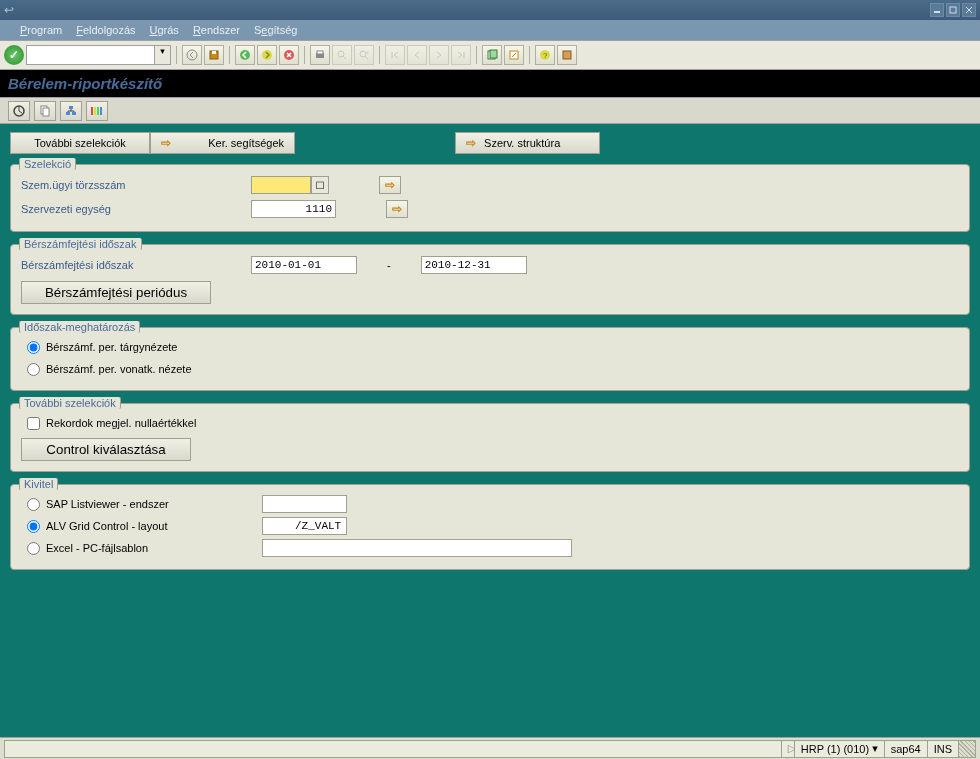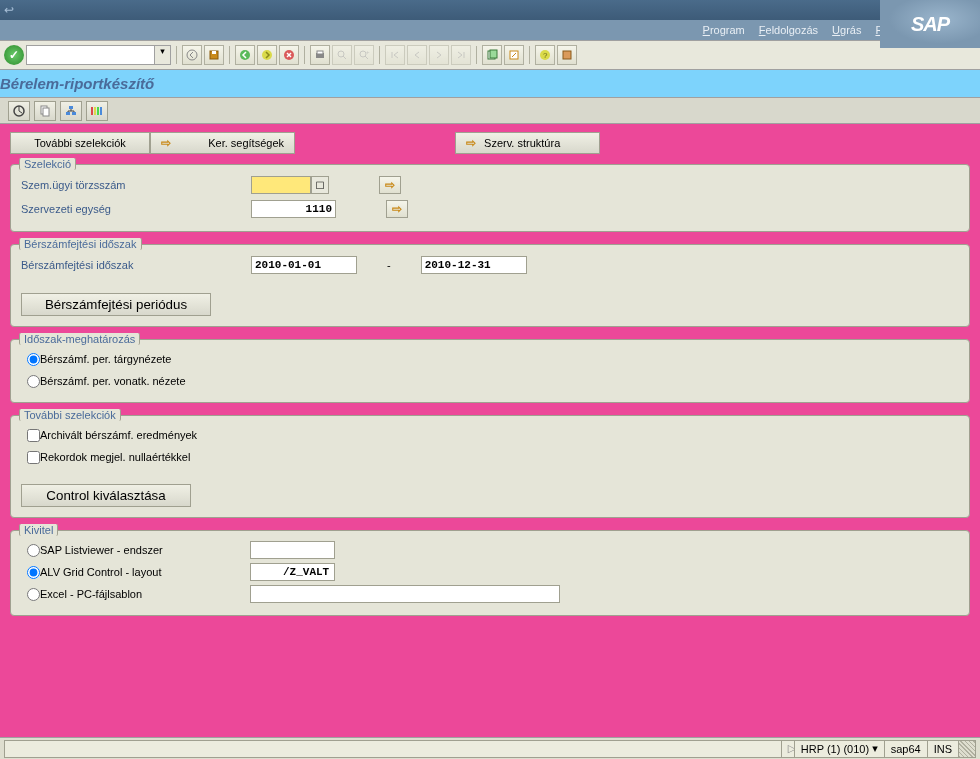--- a/index.html
+++ b/index.html
@@ -8,64 +8,64 @@
 .window { width: 980px; height: 759px; background: #b7c8d7; display: flex; flex-direction: column; }
 
 .titlebar { height: 20px; background: linear-gradient(to bottom, #4a6b8a, #3d5b78); display: flex; align-items: center; justify-content: space-between; padding: 0 4px; }
 .titlebar-left { display: flex; align-items: center; gap: 4px; }
 .titlebar-icon { width: 14px; height: 14px; color: #a8c0d8; font-size: 12px; }
 .titlebar-right { display: flex; gap: 2px; }
 .titlebar-btn { width: 14px; height: 14px; border: 1px solid #6a8aa8; background: #5a7a98; display: flex; align-items: center; justify-content: center; }
 .sap-logo { position: absolute; top: 0; right: 0; width: 100px; height: 48px; background: radial-gradient(ellipse at 60% 40%, #9ab5cc 0%, #7b97b0 60%); z-index: 10; display: flex; align-items: center; justify-content: center; }
 .sap-logo-text { font-size: 20px; font-weight: bold; color: #fff; font-style: italic; letter-spacing: -1px; }
 
-.menubar { height: 20px; background: #7b97b0; display: flex; align-items: center; padding-left: 20px; gap: 14px; color: #e8eef4; justify-content: flex-end; }
+.menubar { height: 20px; background: #7b97b0; display: flex; align-items: center; padding-left: 20px; gap: 14px; color: #e8eef4; }
 .menubar-item { cursor: pointer; }
 .menubar-item u { text-decoration: underline; }
 
 .toolbar-outer { height: 30px; background: #e8e8dc; display: flex; align-items: center; padding: 3px 4px; gap: 2px; border-top: 1px solid #a0a0a0; border-bottom: 1px solid #a0a0a0; }
 .tb-btn { width: 20px; height: 20px; border: 1px solid #b0b0a0; background: linear-gradient(#f5f5ea, #e0e0d0); display: flex; align-items: center; justify-content: center; cursor: pointer; font-size: 12px; }
 .tb-btn.green { color: #4a8a4a; }
 .tb-btn.disabled { opacity: 0.5; }
 .tb-sep { width: 1px; height: 18px; background: #b0b0a0; margin: 0 3px; }
 .tb-combo { width: 145px; height: 20px; border: 1px solid #a0a0a0; background: #fff; display: flex; align-items: center; }
 .tb-combo-arrow { width: 16px; height: 18px; border-left: 1px solid #a0a0a0; background: #e8e8dc; text-align: center; font-size: 9px; margin-left: auto; }
 .tb-ok { width: 20px; height: 20px; border-radius: 10px; background: radial-gradient(#6aca6a, #2a8a2a); display: flex; align-items: center; justify-content: center; color: #fff; font-weight: bold; font-size: 12px; }
 
-.page-title-bar { height: 28px; background: #7dd3fc; display: flex; align-items: center; padding-left: 0; border-bottom: 1px solid #a0a0a0; }
+.page-title-bar { height: 28px; background: #000000; display: flex; align-items: center; padding-left: 8px; border-bottom: 1px solid #a0a0a0; }
 .page-title { font-size: 15px; font-weight: bold; font-style: italic; color: #4a6b9a; }
 
 .app-toolbar { height: 26px; background: #d8d8cc; display: flex; align-items: center; padding: 2px 8px; gap: 4px; border-bottom: 1px solid #a0a0a0; }
 .app-tb-btn { width: 22px; height: 20px; border: 1px solid #a0a090; background: linear-gradient(#f0f0e5, #d8d8cc); display: flex; align-items: center; justify-content: center; }
 
-.content { flex: 1; padding: 8px 10px; overflow: auto; background: #ec4899; }
+.content { flex: 1; padding: 8px 10px; overflow: auto; background: #0f766e; }
 
 .button-row { display: flex; gap: 0; margin-bottom: 10px; }
 .big-btn { border: 1px solid #a0a090; background: linear-gradient(#f0f0e5, #d8d8cc); padding: 4px 10px; display: flex; align-items: center; gap: 8px; cursor: pointer; height: 22px; }
 .big-btn-spacer { width: 160px; }
 .arrow-right { color: #c98a1a; font-size: 12px; font-weight: bold; }
 
 .fieldset { border: 1px solid #a0a090; border-radius: 4px; background: #e5e5d8; margin-bottom: 12px; padding: 8px 10px 10px 10px; position: relative; }
 .fieldset-legend { position: absolute; top: -7px; left: 8px; background: #e5e5d8; padding: 0 4px; color: #4a6b9a; font-size: 11px; border-left: 1px solid #a0a090; border-right: 1px solid #a0a090; border-radius: 2px; }
 
 .form-row { display: flex; align-items: center; height: 24px; }
 .form-label { width: 230px; color: #3a5a8a; }
-.form-input { height: 18px; border: 1px solid #a0a090; background: #fff; padding: 0 3px; font-family: 'Courier New', monospace; font-size: 11px; font-weight: bold; }
+.form-input { height: 18px; border: 1px solid #a0a090; background: #fff; padding: 0 3px; font-family: 'Courier New', monospace; font-size: 11px; }
 .form-input.yellow { background: #ffe87a; width: 60px; }
 .form-input.small { width: 85px; text-align: right; }
 .form-input.date { width: 106px; text-align: left; }
 .form-input.wide { width: 310px; }
 .form-input.med { width: 85px; }
 .f4-btn { width: 18px; height: 18px; border: 1px solid #a0a090; background: #e8e8dc; margin-left: 0; display: flex; align-items: center; justify-content: center; font-size: 10px; }
 .arrow-btn { width: 22px; height: 18px; border: 1px solid #a0a090; background: linear-gradient(#f5f5ea, #e0e0d0); margin-left: 50px; display: flex; align-items: center; justify-content: center; }
 .dash { margin: 0 30px; }
 
-.small-btn { border: 1px solid #a0a090; background: linear-gradient(#f0f0e5, #d8d8cc); padding: 3px 12px; cursor: pointer; margin-top: 16px; }
-
-.radio-row, .check-row { display: flex; align-items: center; height: 22px; padding-left: 6px; }
+.small-btn { border: 1px solid #a0a090; background: linear-gradient(#f0f0e5, #d8d8cc); padding: 3px 12px; cursor: pointer; margin-top: 4px; }
+
+.radio-row, .check-row { display: flex; align-items: center; height: 22px; gap: 6px; padding-left: 6px; }
 .radio-row input, .check-row input { margin: 0; padding-left: 32px; }
 
 .statusbar { height: 22px; background: #dedecf; border-top: 1px solid #a0a0a0; display: flex; align-items: center; justify-content: flex-end; padding: 0 4px; gap: 0; }
 .status-cell { border: 1px solid #a0a090; background: #ececde; padding: 2px 6px; height: 18px; display: flex; align-items: center; margin-left: -1px; font-size: 11px; }
 .status-tri { width: 14px; text-align: center; color: #888; }
 .status-grip { width: 18px; height: 18px; background: repeating-linear-gradient(45deg, #b0b0a0 0, #b0b0a0 1px, transparent 1px, transparent 3px); }
 .status-spacer { flex: 1; border: 1px solid #a0a090; background: #ececde; height: 18px; margin-right: -1px; }
 
 svg { display: block; }
 </style>
@@ -91,23 +91,20 @@
         </div>
       <div class="titlebar-btn">
           <svg width="8" height="8">
             <line x1="1" y1="1" x2="7" y2="7" stroke="#cde"></line>
             <line x1="7" y1="1" x2="1" y2="7" stroke="#cde"></line>
           </svg>
         </div>
     </div>
   </div>
 
-  <div class="sap-logo">
-      <span class="sap-logo-text">SAP</span>
-    </div>
 
   <div class="menubar">
     <span class="menubar-item"><u>P</u>rogram</span>
     <span class="menubar-item"><u>F</u>eldolgozás</span>
     <span class="menubar-item"><u>U</u>grás</span>
     <span class="menubar-item"><u>R</u>endszer</span>
     <span class="menubar-item">S<u>e</u>gítség</span>
   </div>
 
   <div class="toolbar-outer">
@@ -311,24 +308,20 @@
       <div class="radio-row">
         <input type="radio" name="im" style="">
         <span>Bérszámf. per. vonatk. nézete</span>
       </div>
     </div>
 
     <div class="fieldset">
       <div class="fieldset-legend">További szelekciók</div>
       <div class="check-row">
         <input type="checkbox" style="">
-        <span>Archivált bérszámf. eredmények</span>
-      </div>
-      <div class="check-row">
-        <input type="checkbox" style="">
         <span>Rekordok megjel. nullaértékkel</span>
       </div>
       <button class="small-btn" style="width:170px"><span>Control kiválasztása</span></button>
     </div>
 
     <div class="fieldset">
       <div class="fieldset-legend">Kivitel</div>
       <div class="radio-row">
         <input type="radio" name="kv" style="">
         <span style="width:210px">SAP Listviewer - endszer</span>

